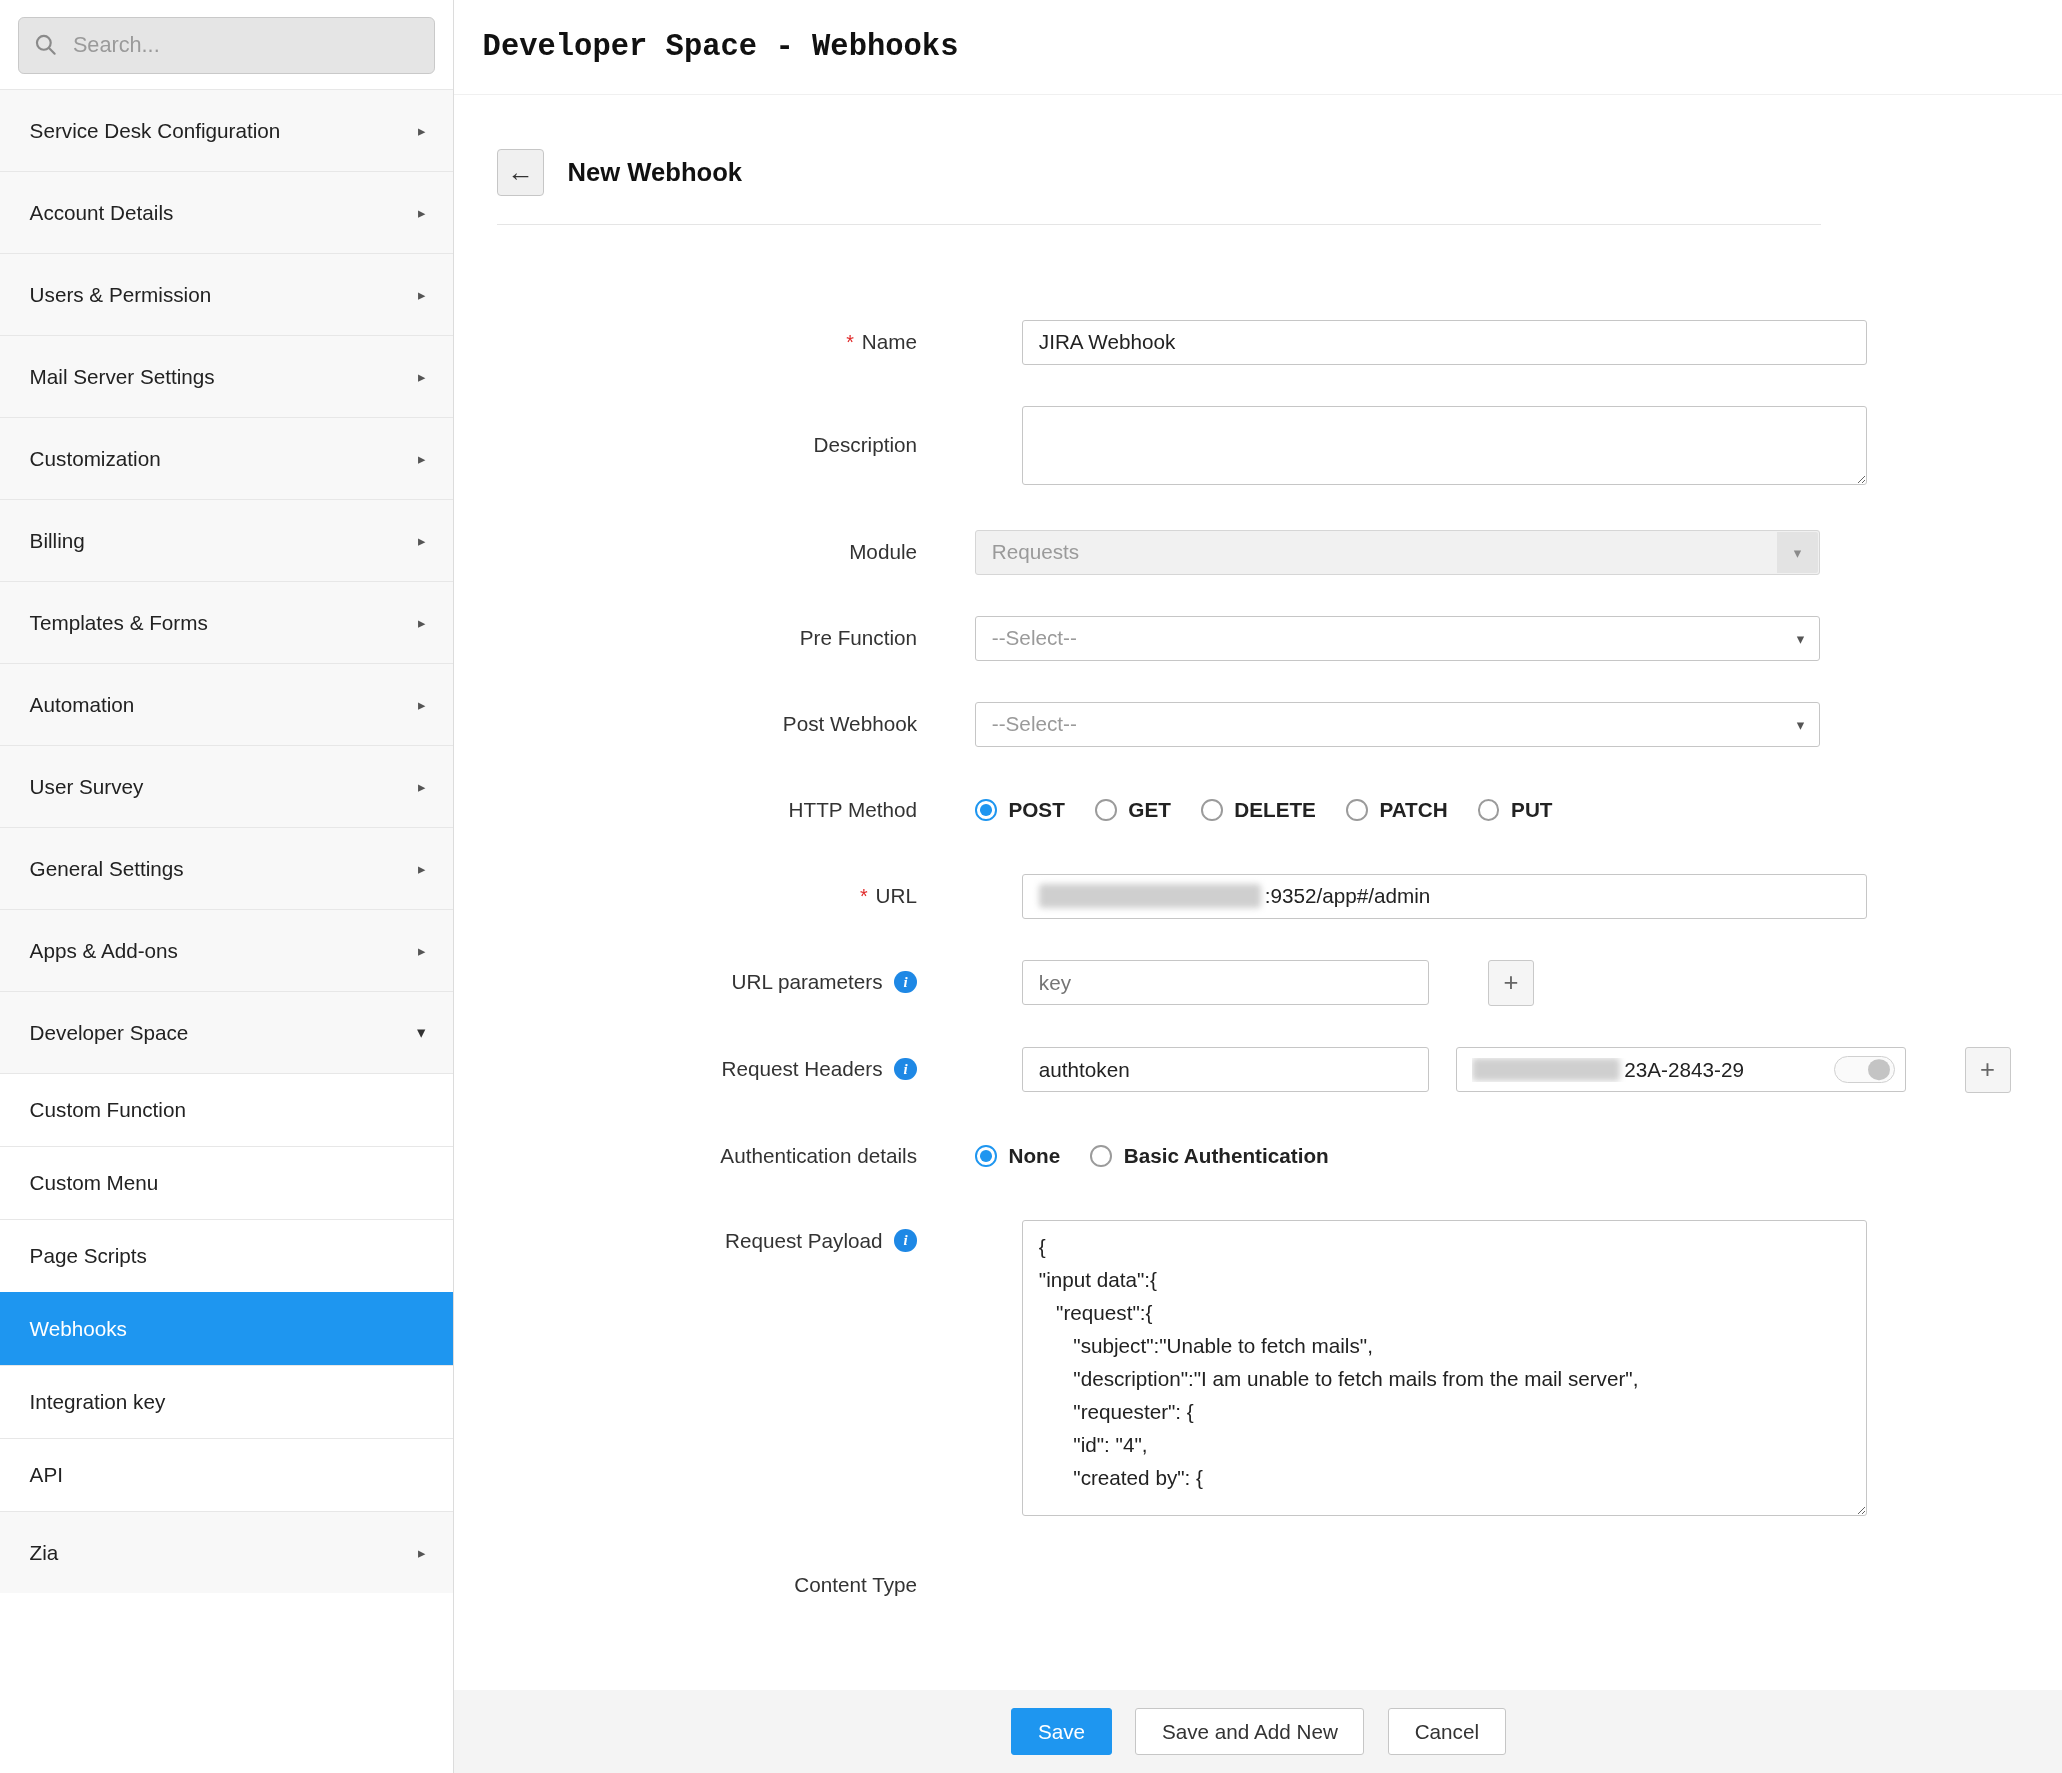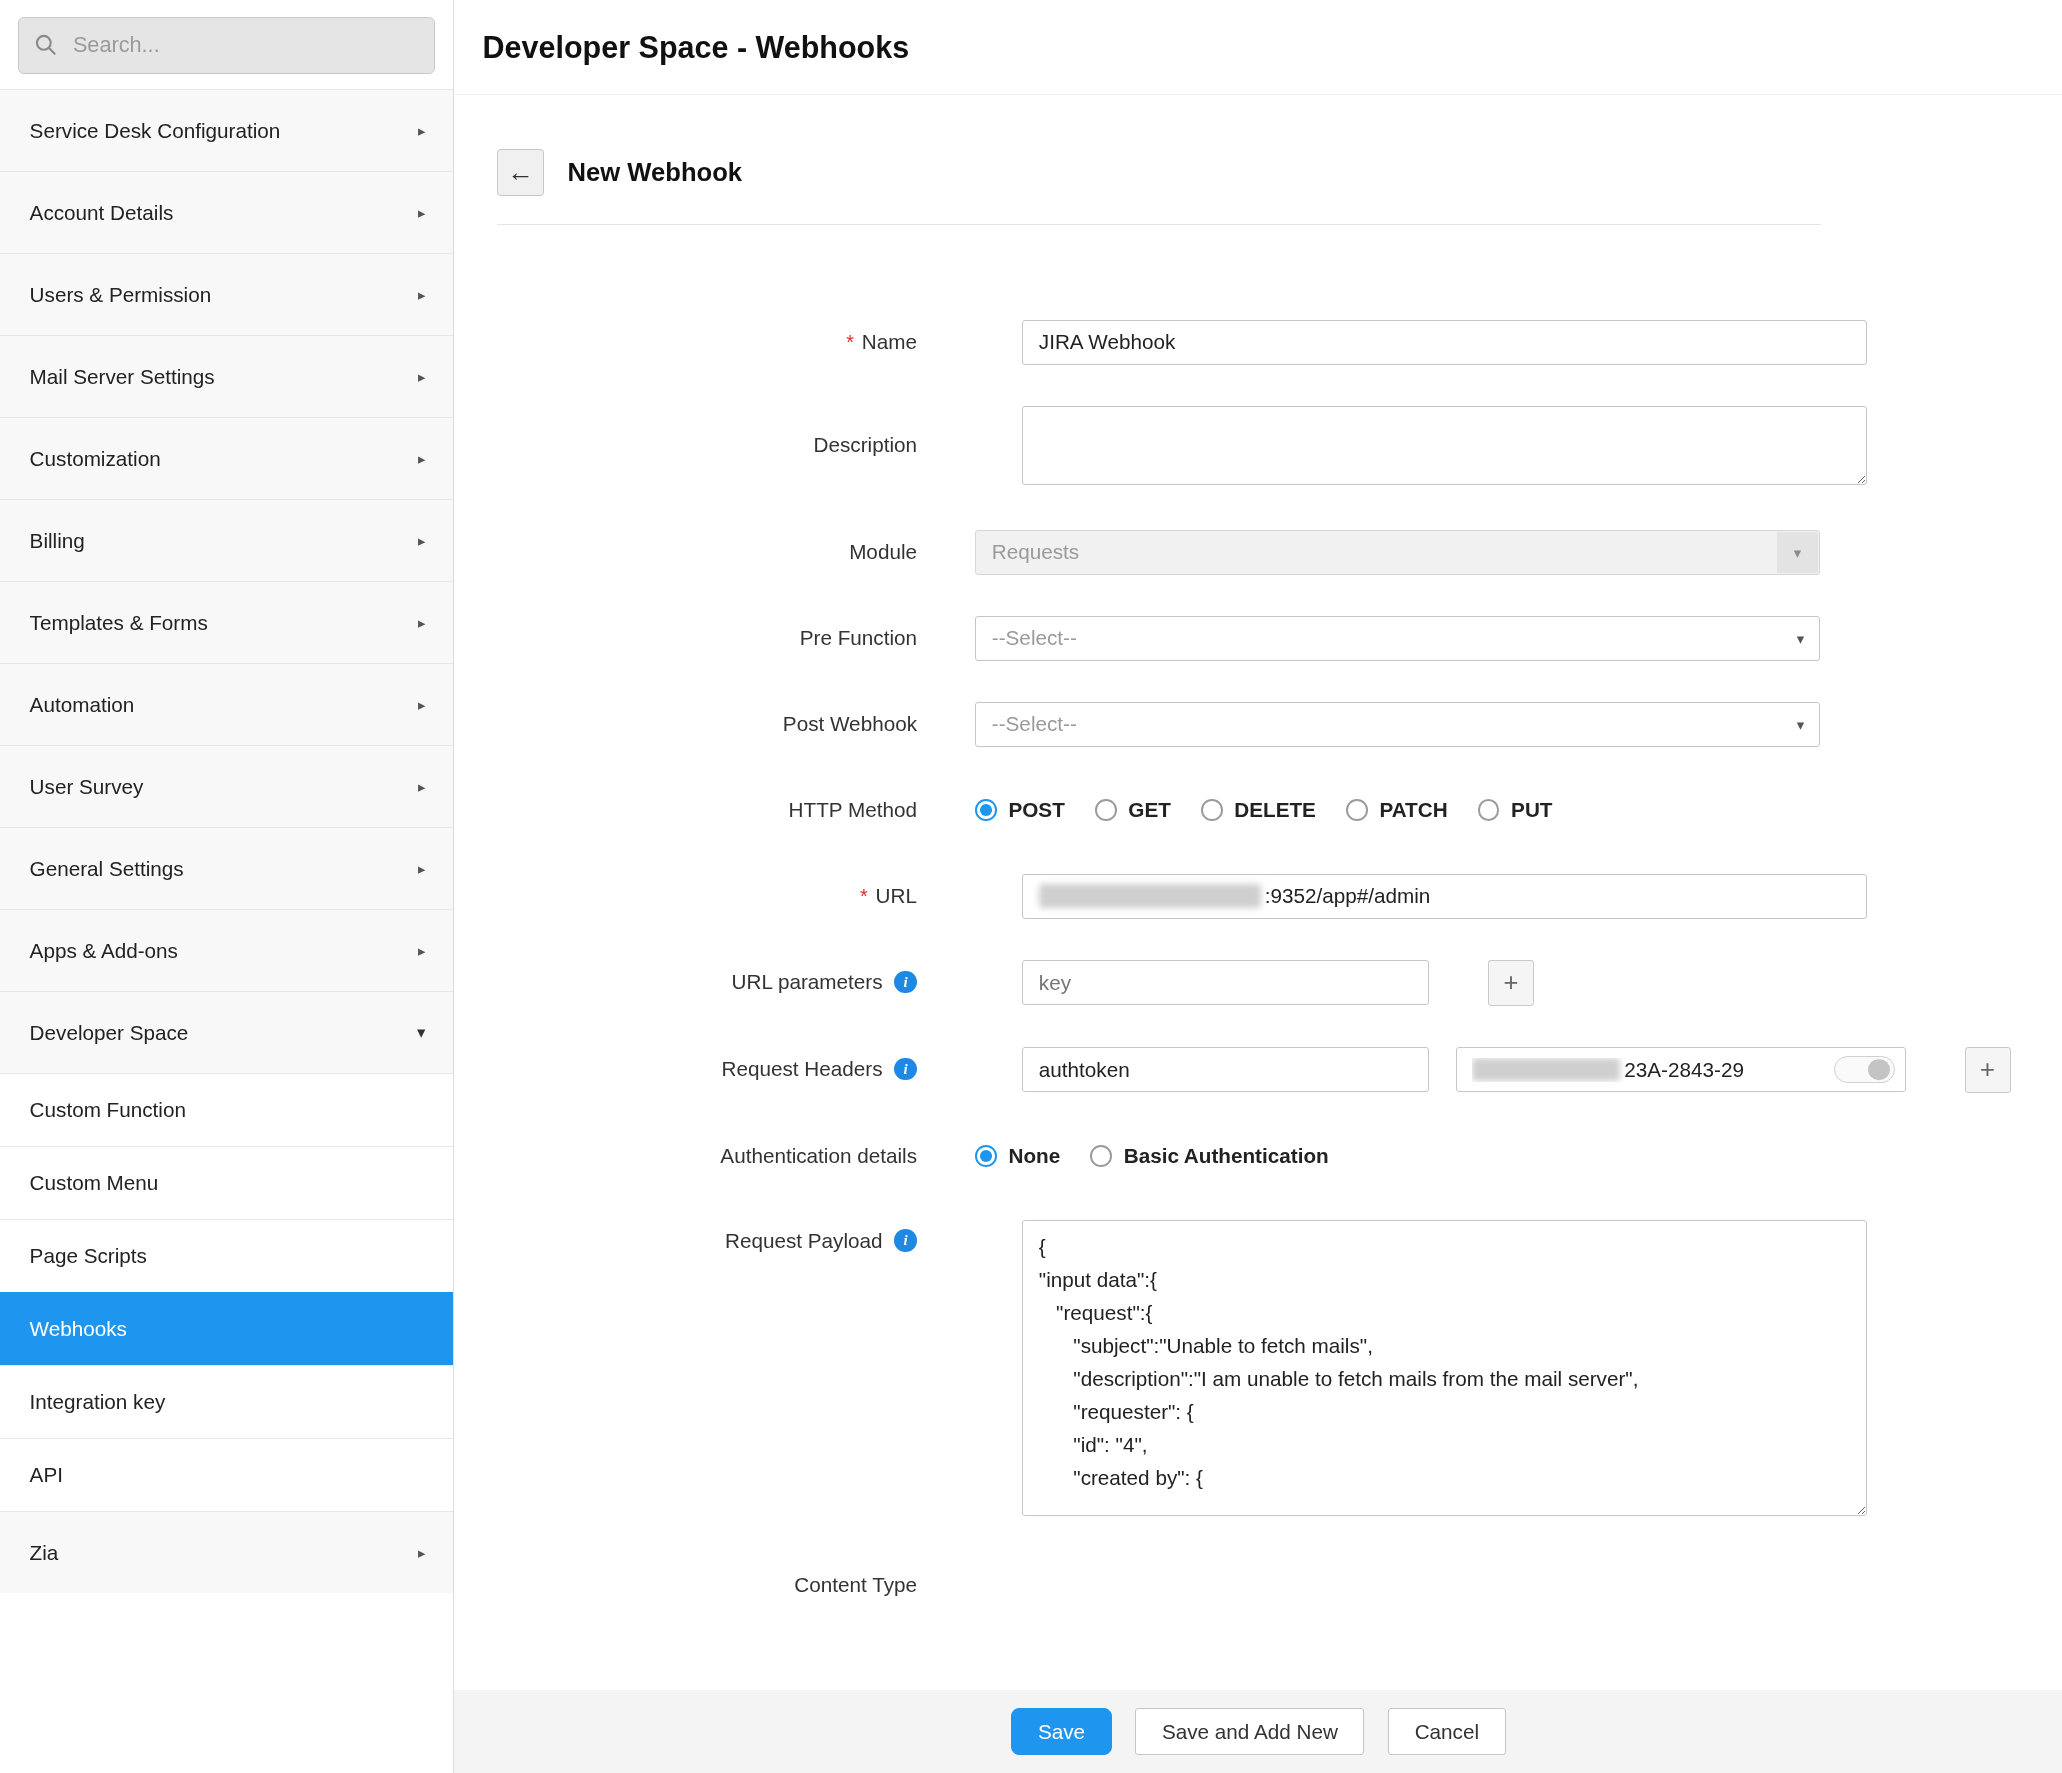--- a/index.html
+++ b/index.html
@@ -20,21 +20,21 @@
   .search-box input::placeholder { color:#9a9a9a; }
   .sb-item { height:82px; display:flex; align-items:center; justify-content:space-between; padding:0 27.6px 0 29.6px; border-top:1px solid #e7e7e7; background:#f8f8f8; font-size:20.7px; color:#222; cursor:pointer; }
   .sb-item.sub { height:73px; background:#fff;text-align:right; }
   .sb-item.active { background:#1e96f0; color:#fff; border-top-color:#1e96f0; }
   .sb-caret { color:#555; font-size:14.8px; }
   .sb-caret.down { font-size:16.7px; color:#333; }
 
   
   .main { flex:1; position:relative; background:#fff; overflow:hidden; }
   .main-header { height:95px; display:flex; align-items:center; padding-left:28.6px; border-bottom:1px solid #f0f0f0; }
-  .main-title { font-size:30.5px; font-weight:bold; color:#111; }
+  .main-title { font-size:30.5px; font-weight:bold; color:#111;font-family:Liberation Mono, monospace; }
 
   .back-row { margin:54px 0 0 43px; display:flex; align-items:center; gap:23.6px; }
   .back-btn { width:47px; height:47px; background:#f0f0f0; border:1px solid #c6c6c6; border-radius:3.9px; display:flex; align-items:center; justify-content:center; font-size:26.6px; font-weight:bold; color:#333; cursor:pointer; }
   .page-title { font-size:25.6px; font-weight:bold; color:#111; }
   .rule { height:1px; background:#e5e5e5; margin:27.6px 242px 0 43px; }
 
   
   .form { margin-top:95px; }
   .frow { display:flex; align-items:flex-start; margin-bottom:41px; }
   .flabel { width:463px; min-height:45px; display:flex; justify-content:flex-end; align-items:center; gap:11.8px; font-size:20.7px; color:#333; text-align:right; }
@@ -74,21 +74,21 @@
   .toggle .knob { position:absolute; right:3.9px; top:50%; transform:translateY(-50%); width:21.7px; height:21.7px; border-radius:50%; background:#c4c4c4; }
   .plus-btn { width:46px; height:46px; margin-left:59px; background:#f5f5f5; border:1px solid #c9c9c9; border-radius:3px; font-size:25.6px; color:#666; display:flex; align-items:center; justify-content:center; cursor:pointer; }
 
   .info { width:22.7px; height:22.7px; border-radius:50%; background:#1e88e5; color:#fff; font-size:14.8px; font-weight:bold; font-style:italic; font-family:"Liberation Serif", serif; display:inline-flex; align-items:center; justify-content:center; flex:0 0 auto; }
 
   .payload-area { width:845px; height:296px; line-height:33px; white-space:pre; font-size:20.7px; }
 
   
   .footer { position:absolute; left:0; right:0; bottom:0; height:83px; background:#f4f4f4; display:flex; align-items:center; justify-content:center; gap:23.6px; }
   .btn { height:47px; padding:0 25.6px; border-radius:3px; font-size:20.7px; display:flex; align-items:center; justify-content:center; cursor:pointer; border:1px solid #c6c6c6; background:#fff; color:#333; font-family:inherit; }
-  .btn.primary { background:#1e96f0; border-color:#1e96f0; color:#fff;border-radius:8px; }
+  .btn.primary { background:#1e96f0; border-color:#1e96f0; color:#fff; }
 </style>
 </head>
 <body>
 
 <div class="page">
 
   <div class="sidebar">
     <div class="search-wrap">
       <div class="search-box">
         <span style="display:flex;">

